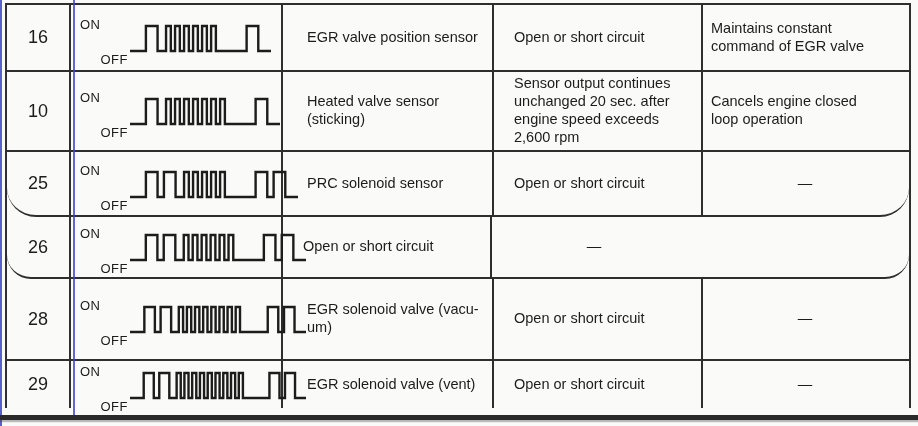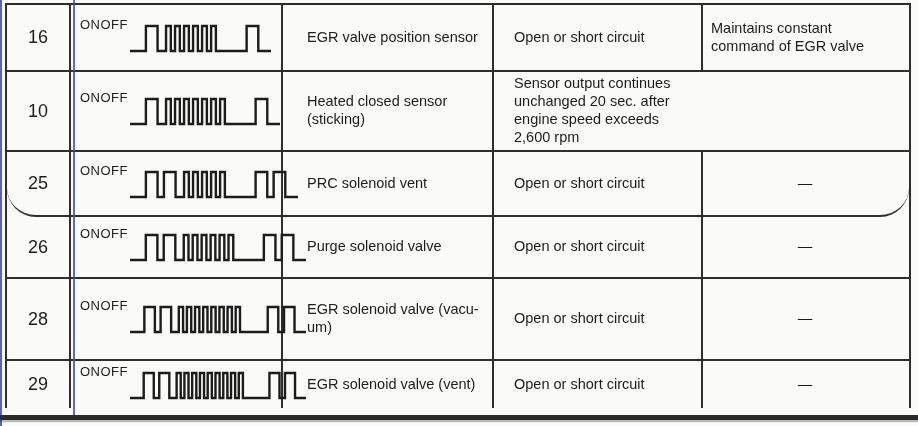--- a/index.html
+++ b/index.html
@@ -20,41 +20,41 @@
     border-top:2px solid var(--line);
     border-left:2px solid var(--line);
     border-right:2px solid var(--line);
     box-sizing:border-box;
     background:transparent;
   }
   .row{display:flex;border-bottom:2px solid var(--line);}
   .row:nth-child(1){height:65px;}
   .row:nth-child(2){height:78px;}
   .row:nth-child(3){height:63px;border-radius:29px;}
-  .row:nth-child(4){height:60px;}
+  .row:nth-child(4){height:60px;border-radius:24px;}
   .row:nth-child(5){height:80px;}
   .row:nth-child(6){height:47px;border-bottom:none;}
   .cell{
     box-sizing:border-box;border-right:2px solid var(--line);
     display:flex;align-items:center;
     font-size:14.5px;line-height:1.24;
   }
   .cell:last-child{border-right:none;}
   .cell span{white-space:pre-line;}
   .c-code{width:64px;justify-content:center;font-size:18px;}
   .c-wave{width:212px;padding-left:9px;}
   .c-comp{width:211px;padding-left:24px;}
   .c-cond{width:209px;padding-left:20px;}
   .c-act{width:204px;padding-left:8px;}
   .c-act.dash{justify-content:center;padding-left:0;}
   .onoff{
     display:flex;flex-direction:row;
     height:42px;font-size:13px;letter-spacing:.5px;
   }
-  .onoff .off{margin-bottom:-1px;}
+  .onoff .off{margin-bottom:-1px;margin-top:35px;}
   .wave{display:flex;align-items:flex-end;margin-left:2px;}
   .wave svg{display:block;}
   #blue-edge-line{
     position:absolute;left:0;top:0;width:2px;height:426px;
     background:var(--blue);opacity:.85;
   }
   #blue-annotation-line{
     position:absolute;left:73px;top:0;width:2px;height:420px;
     background:var(--blue);opacity:.8;
   }
@@ -104,48 +104,52 @@
           <span>ON</span>
           <span class="off">OFF</span>
         </div>
       <div class="wave">
           <svg viewBox="0 0 141.5 42" preserveAspectRatio="none" style="width: 150px; height: 42px;">
             <polyline points="0,34 15,34 15,9 26,9 26,34 34,34 34,9 38.5,9 38.5,34 42.5,34 42.5,9 47,9 47,34 51,34 51,9 55.5,9 55.5,34 59.5,34 59.5,9 64,9 64,34 68,34 68,9 72.5,9 72.5,34 76.5,34 76.5,9 81,9 81,34 85,34 85,9 89.5,9 89.5,34 118.5,34 118.5,9 129.5,9 129.5,34 141.5,34" fill="none" stroke="#1c1c1c" stroke-width="2.4" vector-effect="non-scaling-stroke" stroke-linejoin="miter"></polyline>
           </svg>
         </div>
     </div>
     <div class="cell c-comp">
-        <span>Heated closed sensor
+        <span>Heated valve sensor
 (sticking)</span>
       </div>
     <div class="cell c-cond">
         <span>Sensor output continues
 unchanged 20 sec. after
 engine speed exceeds
 2,600 rpm</span>
       </div>
+    <div class="cell c-act">
+        <span>Cancels engine closed
+loop operation</span>
+      </div>
   </div>
 
   <div class="row">
     <div class="cell c-code">
         <span>25</span>
       </div>
     <div class="cell c-wave">
       <div class="onoff">
           <span>ON</span>
           <span class="off">OFF</span>
         </div>
       <div class="wave">
           <svg viewBox="0 0 158.5 42" preserveAspectRatio="none" style="width: 168px; height: 42px;">
             <polyline points="0,34 15,34 15,9 26,9 26,34 32,34 32,9 43,9 43,34 51,34 51,9 55.5,9 55.5,34 59.5,34 59.5,9 64,9 64,34 68,34 68,9 72.5,9 72.5,34 76.5,34 76.5,9 81,9 81,34 85,34 85,9 89.5,9 89.5,34 118.5,34 118.5,9 129.5,9 129.5,34 135.5,34 135.5,9 146.5,9 146.5,34 158.5,34" fill="none" stroke="#1c1c1c" stroke-width="2.4" vector-effect="non-scaling-stroke" stroke-linejoin="miter"></polyline>
           </svg>
         </div>
     </div>
     <div class="cell c-comp">
-        <span>PRC solenoid vent</span>
+        <span>PRC solenoid sensor</span>
       </div>
     <div class="cell c-cond">
         <span>Open or short circuit</span>
       </div>
     <div class="cell c-act dash">
         <span>—</span>
       </div>
   </div>
 
   <div class="row">
@@ -156,23 +160,20 @@
       <div class="onoff">
           <span>ON</span>
           <span class="off">OFF</span>
         </div>
       <div class="wave">
           <svg viewBox="0 0 167 42" preserveAspectRatio="none" style="width: 176px; height: 42px;">
             <polyline points="0,34 15,34 15,9 26,9 26,34 32,34 32,9 43,9 43,34 51,34 51,9 55.5,9 55.5,34 59.5,34 59.5,9 64,9 64,34 68,34 68,9 72.5,9 72.5,34 76.5,34 76.5,9 81,9 81,34 85,34 85,9 89.5,9 89.5,34 93.5,34 93.5,9 98,9 98,34 127,34 127,9 138,9 138,34 144,34 144,9 155,9 155,34 167,34" fill="none" stroke="#1c1c1c" stroke-width="2.4" vector-effect="non-scaling-stroke" stroke-linejoin="miter"></polyline>
           </svg>
         </div>
     </div>
-    <div class="cell c-comp">
-        <span>Purge solenoid valve</span>
-      </div>
     <div class="cell c-cond">
         <span>Open or short circuit</span>
       </div>
     <div class="cell c-act dash">
         <span>—</span>
       </div>
   </div>
 
   <div class="row">
     <div class="cell c-code">

